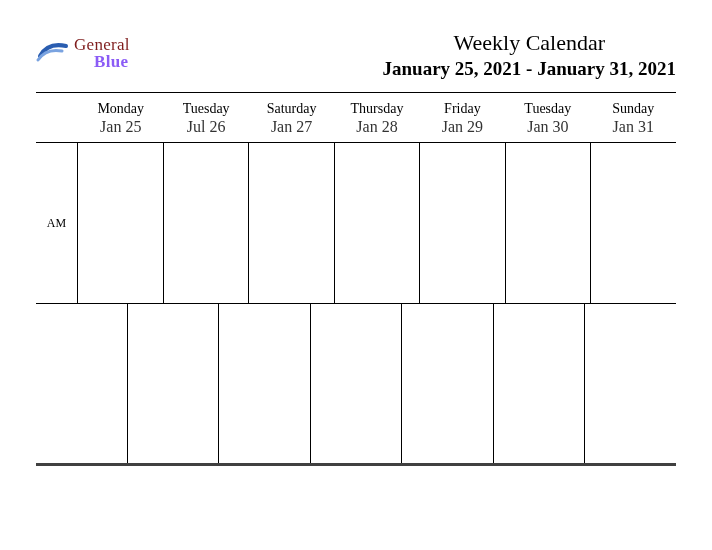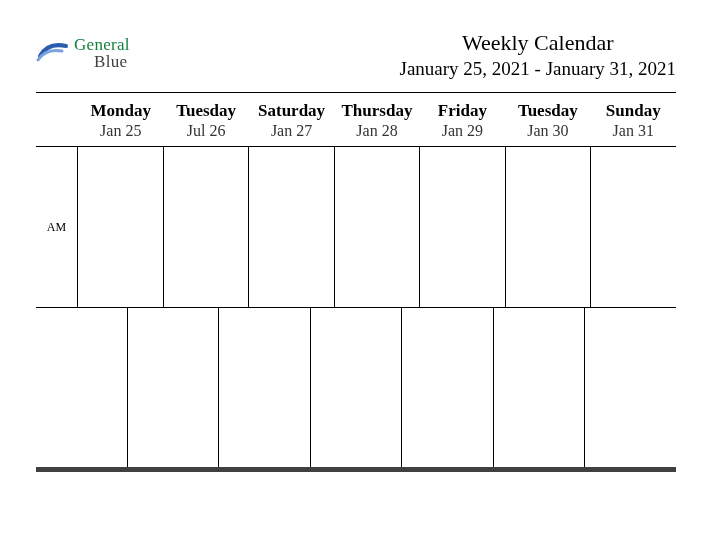--- a/index.html
+++ b/index.html
@@ -29,42 +29,42 @@
       height: 34px;
       position: relative;
     }
     .logo-text {
       display: flex;
       flex-direction: column;
       line-height: 1;
     }
     .logo-general {
       font-size: 17px;
-      color: #15803d;
+      color: #7f1d1d;
       font-weight: 400;
       letter-spacing: 0.3px;
     }
     .logo-blue {
       font-size: 17px;
-      color: #404040;
-      font-weight: 400;
+      color: #8b5cf6;
+      font-weight: 700;
       margin-left: 20px;
       letter-spacing: 0.3px;
     }
     .title-block {
       text-align: center;
     }
     .title {
       font-size: 22px;
       font-weight: 400;
       margin-bottom: 2px;
     }
     .subtitle {
       font-size: 19px;
-      font-weight: 400;
+      font-weight: 700;
     }
     .hr-top {
       border: none;
       border-top: 1px solid #000;
       margin-top: 8px;
       margin-bottom: 6px;
     }
     .grid {
       width: 100%;
     }
@@ -74,31 +74,31 @@
     .period-col {
       width: 42px;
       flex-shrink: 0;
     }
     .day-header {
       flex: 1;
       text-align: center;
       padding: 2px 0 6px 0;
     }
     .day-name {
-      font-size: 17px;
-      font-weight: 700;
+      font-size: 14px;
+      font-weight: 400;
     }
     .day-date {
       font-size: 16px;
       color: #333;
       margin-top: 1px;
     }
     .rows {
       border-top: 1px solid #000;
-      border-bottom: 5px solid #404040;
+      border-bottom: 3px solid #404040;
     }
     .row {
       display: flex;
       height: 160px;
     }
     .row + .row {
       border-top: 1px solid #000;
     }
     .period-label {
       width: 42px;

